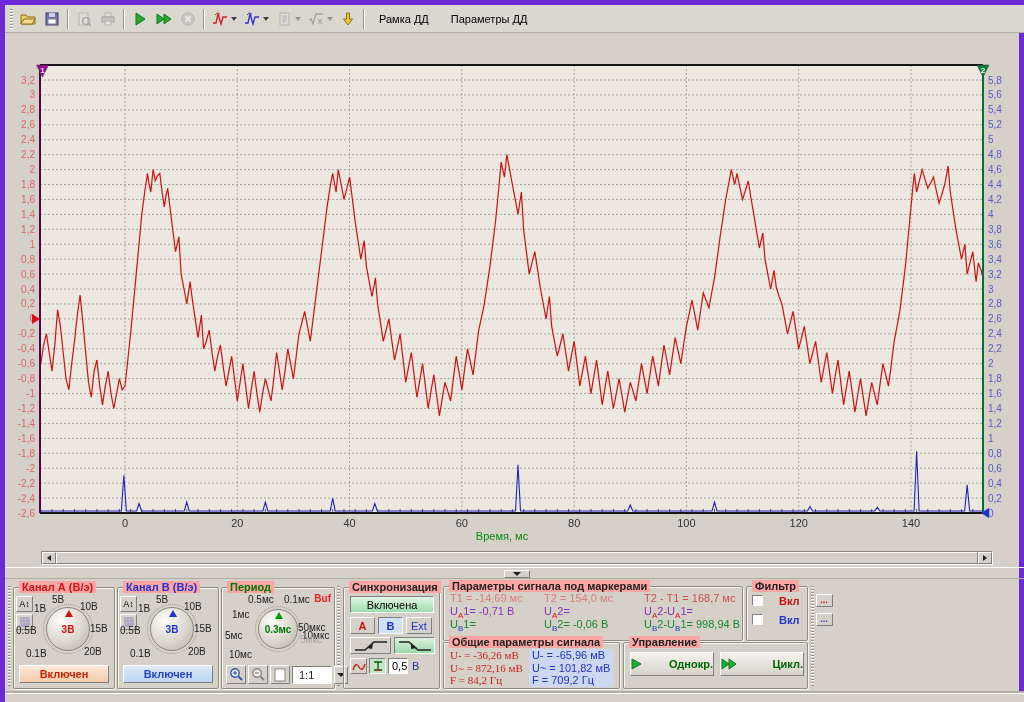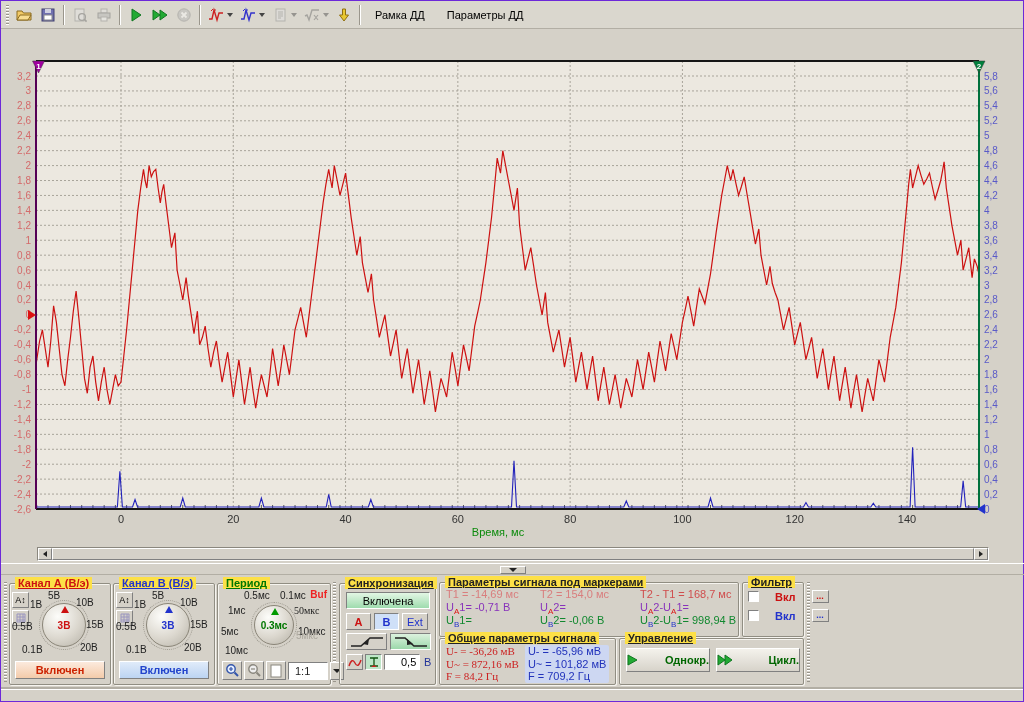--- a/index.html
+++ b/index.html
@@ -1,18 +1,18 @@
 <!DOCTYPE html>
 <html><head>
 <meta charset="utf-8">
 <style>
   * { margin:0; padding:0; box-sizing:border-box; }
   html,body { width:1024px; height:702px; }
   body { font-family:"Liberation Sans", sans-serif; font-size:11px; background:#d5d1c8; color:#222; overflow:hidden; }
-  .window { position:relative; width:1024px; height:702px; background:#d5d1c8; border:1px solid #6d28d9; }
+  .window { position:relative; width:1024px; height:702px; background:#d5d1c8; border:5px solid #6d28d9; }
 
   
   .toolbar { position:absolute; left:0; top:0; width:1022px; height:28px; background:#dad7ce;
              border-bottom:1px solid #b2aea4; display:flex; align-items:center; padding:2px 2px; }
   .tb-btn { width:24px; height:22px; border:1px solid transparent; background:transparent; display:flex;
             align-items:center; justify-content:center; cursor:pointer; }
   .tb-btn.disabled { opacity:.45; filter:grayscale(1); }
   .tb-btn.dd { width:32px; }
   .dd-arrow { width:0;height:0;border-left:3px solid transparent;border-right:3px solid transparent;
               border-top:4px solid #444; margin-left:3px; }
@@ -48,21 +48,21 @@
   .collapse-btn { position:absolute; left:499px; top:2px; width:26px; height:8px; background:#d5d1c8;
                   border:1px solid; border-color:#fff #808080 #808080 #fff; display:flex; align-items:center;
                   justify-content:center; cursor:pointer; }
 
   
   .bottompanel { position:absolute; left:0; top:576px; width:1024px; height:112px; }
   .vgrip { position:absolute; top:5px; width:3px; height:100px;
            background-image:repeating-linear-gradient(to bottom,#9a968c 0 1px,#fff 1px 2px,transparent 2px 3px); }
   .gbox { position:absolute; border:1px solid #908d82; border-radius:2px;
           box-shadow:inset 1px 1px 0 #f6f4ef, 1px 1px 0 #f6f4ef; }
-  .gtitle { position:absolute; top:-7px; left:5px; background:#fde047; padding:0 3px; font-weight:bold; white-space:nowrap;text-decoration:underline; }
+  .gtitle { position:absolute; top:-7px; left:5px; background:#fca5a5; padding:0 3px; font-weight:bold; white-space:nowrap; }
   .red { color:#cc1111; } .blue { color:#2233cc; } .green { color:#007700; }
 
   
   .kn-area { position:relative; width:100%; height:70px; }
   .klb { position:absolute; font-size:10px; color:#222; white-space:nowrap; }
   .klb.dim { color:#aaa69c; }
   .knob { position:absolute; border-radius:50%; border:1px solid #8a8578;
           background:radial-gradient(circle at 35% 30%, #fdfdfa, #dbd7ce 55%, #b5b1a6);
           outline:1px dotted #9a968c; outline-offset:2px;
           display:flex; align-items:center; justify-content:center; cursor:pointer; }
@@ -77,21 +77,21 @@
                font-family:"Liberation Sans",sans-serif; }
   .state-a { background:linear-gradient(#fceadd,#f3cbaa); color:#cc2200; }
   .state-b { background:linear-gradient(#e0ebfa,#bcd4f2); color:#2244cc; }
 
   
   .chp.p0 { left:38px; top:0; }   .chp.p1 { left:66px; top:7px; }  .chp.p2 { left:76px; top:29px; }
   .chp.p3 { left:70px; top:52px; } .chp.p4 { left:12px; top:54px; } .chp.p5 { left:2px;  top:31px; }
   .chp.p6 { left:20px; top:9px; }
   
   .pdp.p0 { left:26px; top:0; }   .pdp.p1 { left:62px; top:0; }   .pdp.p2 { left:10px; top:15px; }
-  .pdp.p3 { left:76px; top:15px;font-family:Liberation Serif, serif; } .pdp.p4 { left:3px; top:36px; } .pdp.p5 { left:80px; top:36px; }
+  .pdp.p3 { left:76px; top:28px; } .pdp.p4 { left:3px; top:36px; } .pdp.p5 { left:80px; top:36px; }
   .pdp.p6 { left:7px;  top:55px; } .pdp.p7 { left:78px; top:40px; }
 
   .buf-lbl { position:absolute; right:3px; top:-1px; color:#ee2222; font-weight:bold; font-size:10px; }
   .zoom-row { position:absolute; left:4px; bottom:4px; display:flex; align-items:center; gap:2px; }
   .sq-btn { width:20px; height:19px; background:#d5d1c8; border:1px solid; border-color:#fff #808080 #808080 #fff;
             display:flex; align-items:center; justify-content:center; cursor:pointer; padding:0; }
   .scale-box { width:40px; height:18px; background:#fff; border:1px solid; border-color:#808080 #fff #fff #808080;
                display:flex; align-items:center; padding-left:6px; }
   .scale-dd { width:14px; height:18px; background:#d5d1c8; border:1px solid; border-color:#fff #808080 #808080 #fff;
               display:flex; align-items:center; justify-content:center; cursor:pointer; }
@@ -107,22 +107,22 @@
   .src-btn.active { border-color:#808080 #fff #fff #808080; background:#cfe0f8; }
   .src-a { color:#cc1111; } .src-b { color:#2233cc; } .src-ext { color:#2233cc; font-weight:normal; }
   .slope-row { position:absolute; left:6px; top:49px; display:flex; gap:3px; }
   .slope-btn { width:41px; height:17px; background:#d5d1c8; border:1px solid; border-color:#fff #808080 #808080 #fff;
                display:flex; align-items:center; justify-content:center; cursor:pointer; padding:0; }
   .slope-btn.pressed { border-color:#808080 #fff #fff #808080; background:linear-gradient(#dcf2de,#9cd8ab); }
   .lvl-row { position:absolute; left:6px; top:70px; display:flex; gap:2px; align-items:center; }
   .ic-btn { width:17px; height:16px; background:#d5d1c8; border:1px solid; border-color:#fff #808080 #808080 #fff;
             display:flex; align-items:center; justify-content:center; cursor:pointer; padding:0; }
   .ic-btn.pressed { border-color:#808080 #fff #fff #808080; background:#bfe6c8; }
-  .lvl-input { width:36px; height:16px; border:1px solid; border-color:#808080 #fff #fff #808080; background:#fff;
-               font-size:11px; padding-left:16px; font-family:"Liberation Sans",sans-serif; }
+  .lvl-input { width:20px; height:16px; border:1px solid; border-color:#808080 #fff #fff #808080; background:#fff;
+               font-size:11px; padding-left:3px; font-family:"Liberation Sans",sans-serif; }
   .lvl-unit { color:#223399; margin-left:2px; }
 
   
   .mk-grid { position:absolute; left:6px; top:5px; display:grid; grid-template-columns:92px 98px 106px;
              grid-auto-rows:13px; column-gap:2px; font-size:11px; }
   .mk-cell { white-space:nowrap; overflow:hidden; }
   .mk-cell sub { font-size:8px; }
   .c-t1 { color:#d97e7e; } .c-t2 { color:#d04d4d; }
   .c-ua { color:#8833bb; } .c-ua sub.sa { color:#dd1111; }
   .c-ub { color:#11882f; } .c-ub sub.sb { color:#2233cc; }

